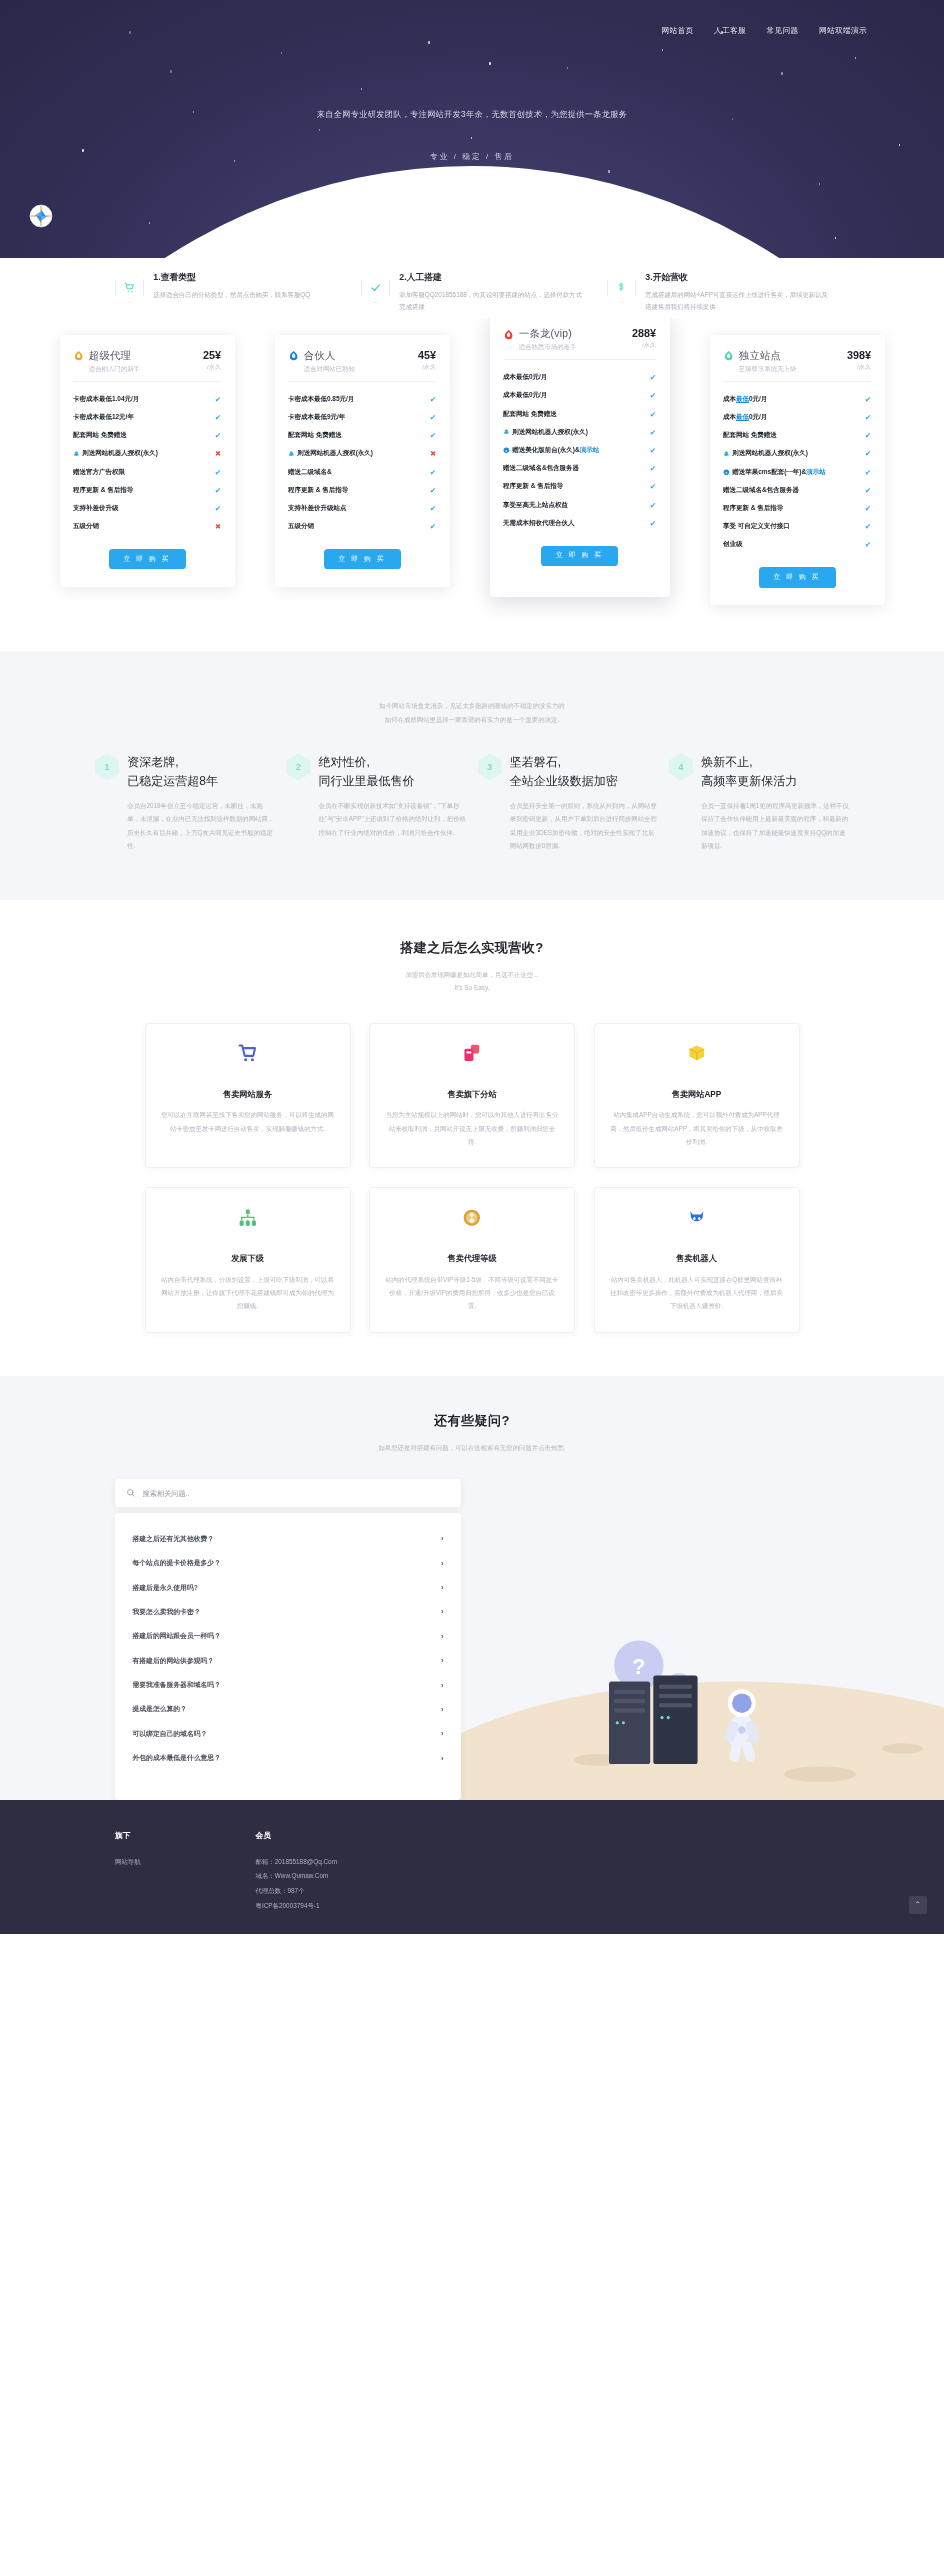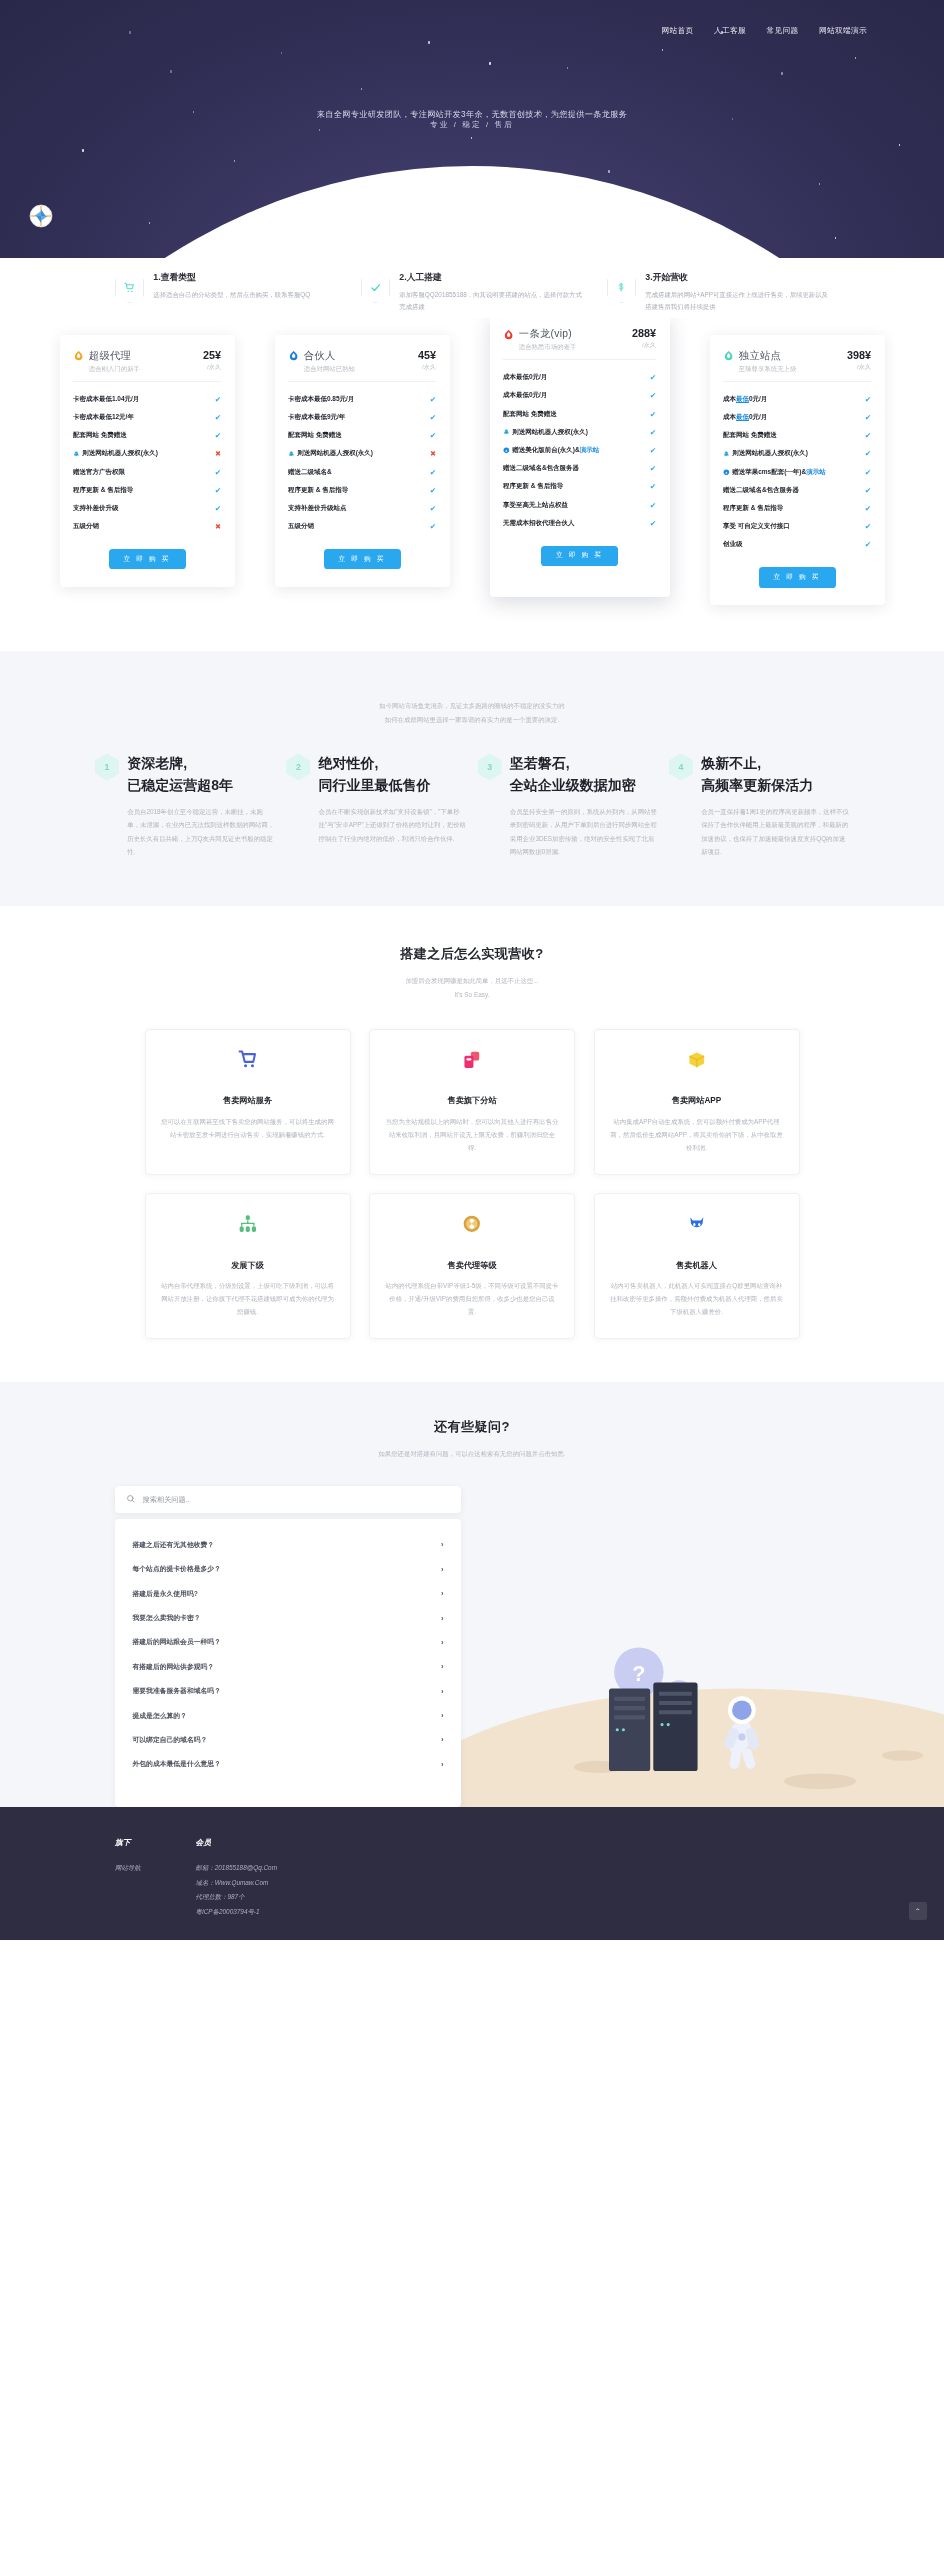--- a/index.html
+++ b/index.html
@@ -73,20 +73,21 @@
     font-weight: bold;
     letter-spacing: 1px;
   }
   .hero-sub {
     margin-top: 20.6px;
     color: #d9d9e8;
     font-size: 8.2px;
     letter-spacing: 0.3px;
   }
   .hero-tags {
+    margin-top: 32px;
     color: #cfcfe2;
     font-size: 7.7px;
     letter-spacing: 2.1px;
   }
   .hero-logo {
     position: absolute;
     left: 29px; top: 204px;
     width: 24px; height: 24px;
     z-index: 6;
   }
@@ -196,21 +197,21 @@
   .why-grid { display: flex; justify-content: center; gap: 11.3px; margin-top: 27px; padding: 0 82px; }
   .why-item { width: 180px; display: flex; gap: 8.2px; }
   .why-num {
     width: 24px; height: 27px; flex: 0 0 24px;
     background: #ddf6f2;
     clip-path: polygon(50% 0%, 100% 25%, 100% 75%, 50% 100%, 0% 75%, 0% 25%);
     display: flex; align-items: center; justify-content: center;
     color: #7fd8cd; font-size: 8.8px; font-weight: bold;
   }
   .why-body { flex: 1; }
-  .why-title { font-size: 14px; font-weight: bold; color: #1f222a; line-height: 1.55; }
+  .why-title { font-size: 12px; font-weight: normal; color: #1f222a; line-height: 1.55; }
   .why-desc { font-size: 6.4px; color: #b0b4bd; line-height: 2.1; margin-top: 8.2px; }
 
   
   .revenue { background: #fff; padding: 39px 0 43px 0; }
   .svc-grid {
     display: grid;
     grid-template-columns: repeat(3, 206px);
     justify-content: center;
     gap: 18.5px;
     margin-top: 28px;
@@ -263,21 +264,21 @@
     display: flex; align-items: center; justify-content: space-between;
     padding: 7.2px 0;
     cursor: pointer;
   }
   .faq-q { font-size: 6.8px; font-weight: bold; color: #4e535f; }
   .faq-chev { color: #4e535f; font-size: 7.7px; font-weight: bold; }
   .faq-art { position: absolute; right: 0; bottom: 0; z-index: 1; }
 
   
   .footer { background: #2f2d42; color: #d6d6e0; padding: 31px 0 20.6px 0; }
-  .footer-inner { display: flex; padding: 0 115px; gap: 55px; font-style: italic; }
+  .footer-inner { display: flex; padding: 0 115px; gap: 115px; }
   .fcol-title { font-size: 7.7px; font-weight: bold; color: #fff; margin-bottom: 13.4px; }
   .fcol-line { font-size: 6.4px; color: #aeb0bf; line-height: 2.3; }
   .to-top {
     position: absolute;
     right: 17.5px; bottom: 20.6px;
     width: 17.5px; height: 17.5px;
     background: rgba(255,255,255,0.10);
     border-radius: 2.1px;
     display: flex; align-items: center; justify-content: center;
     color: #d6d6e0; font-size: 7.7px;

